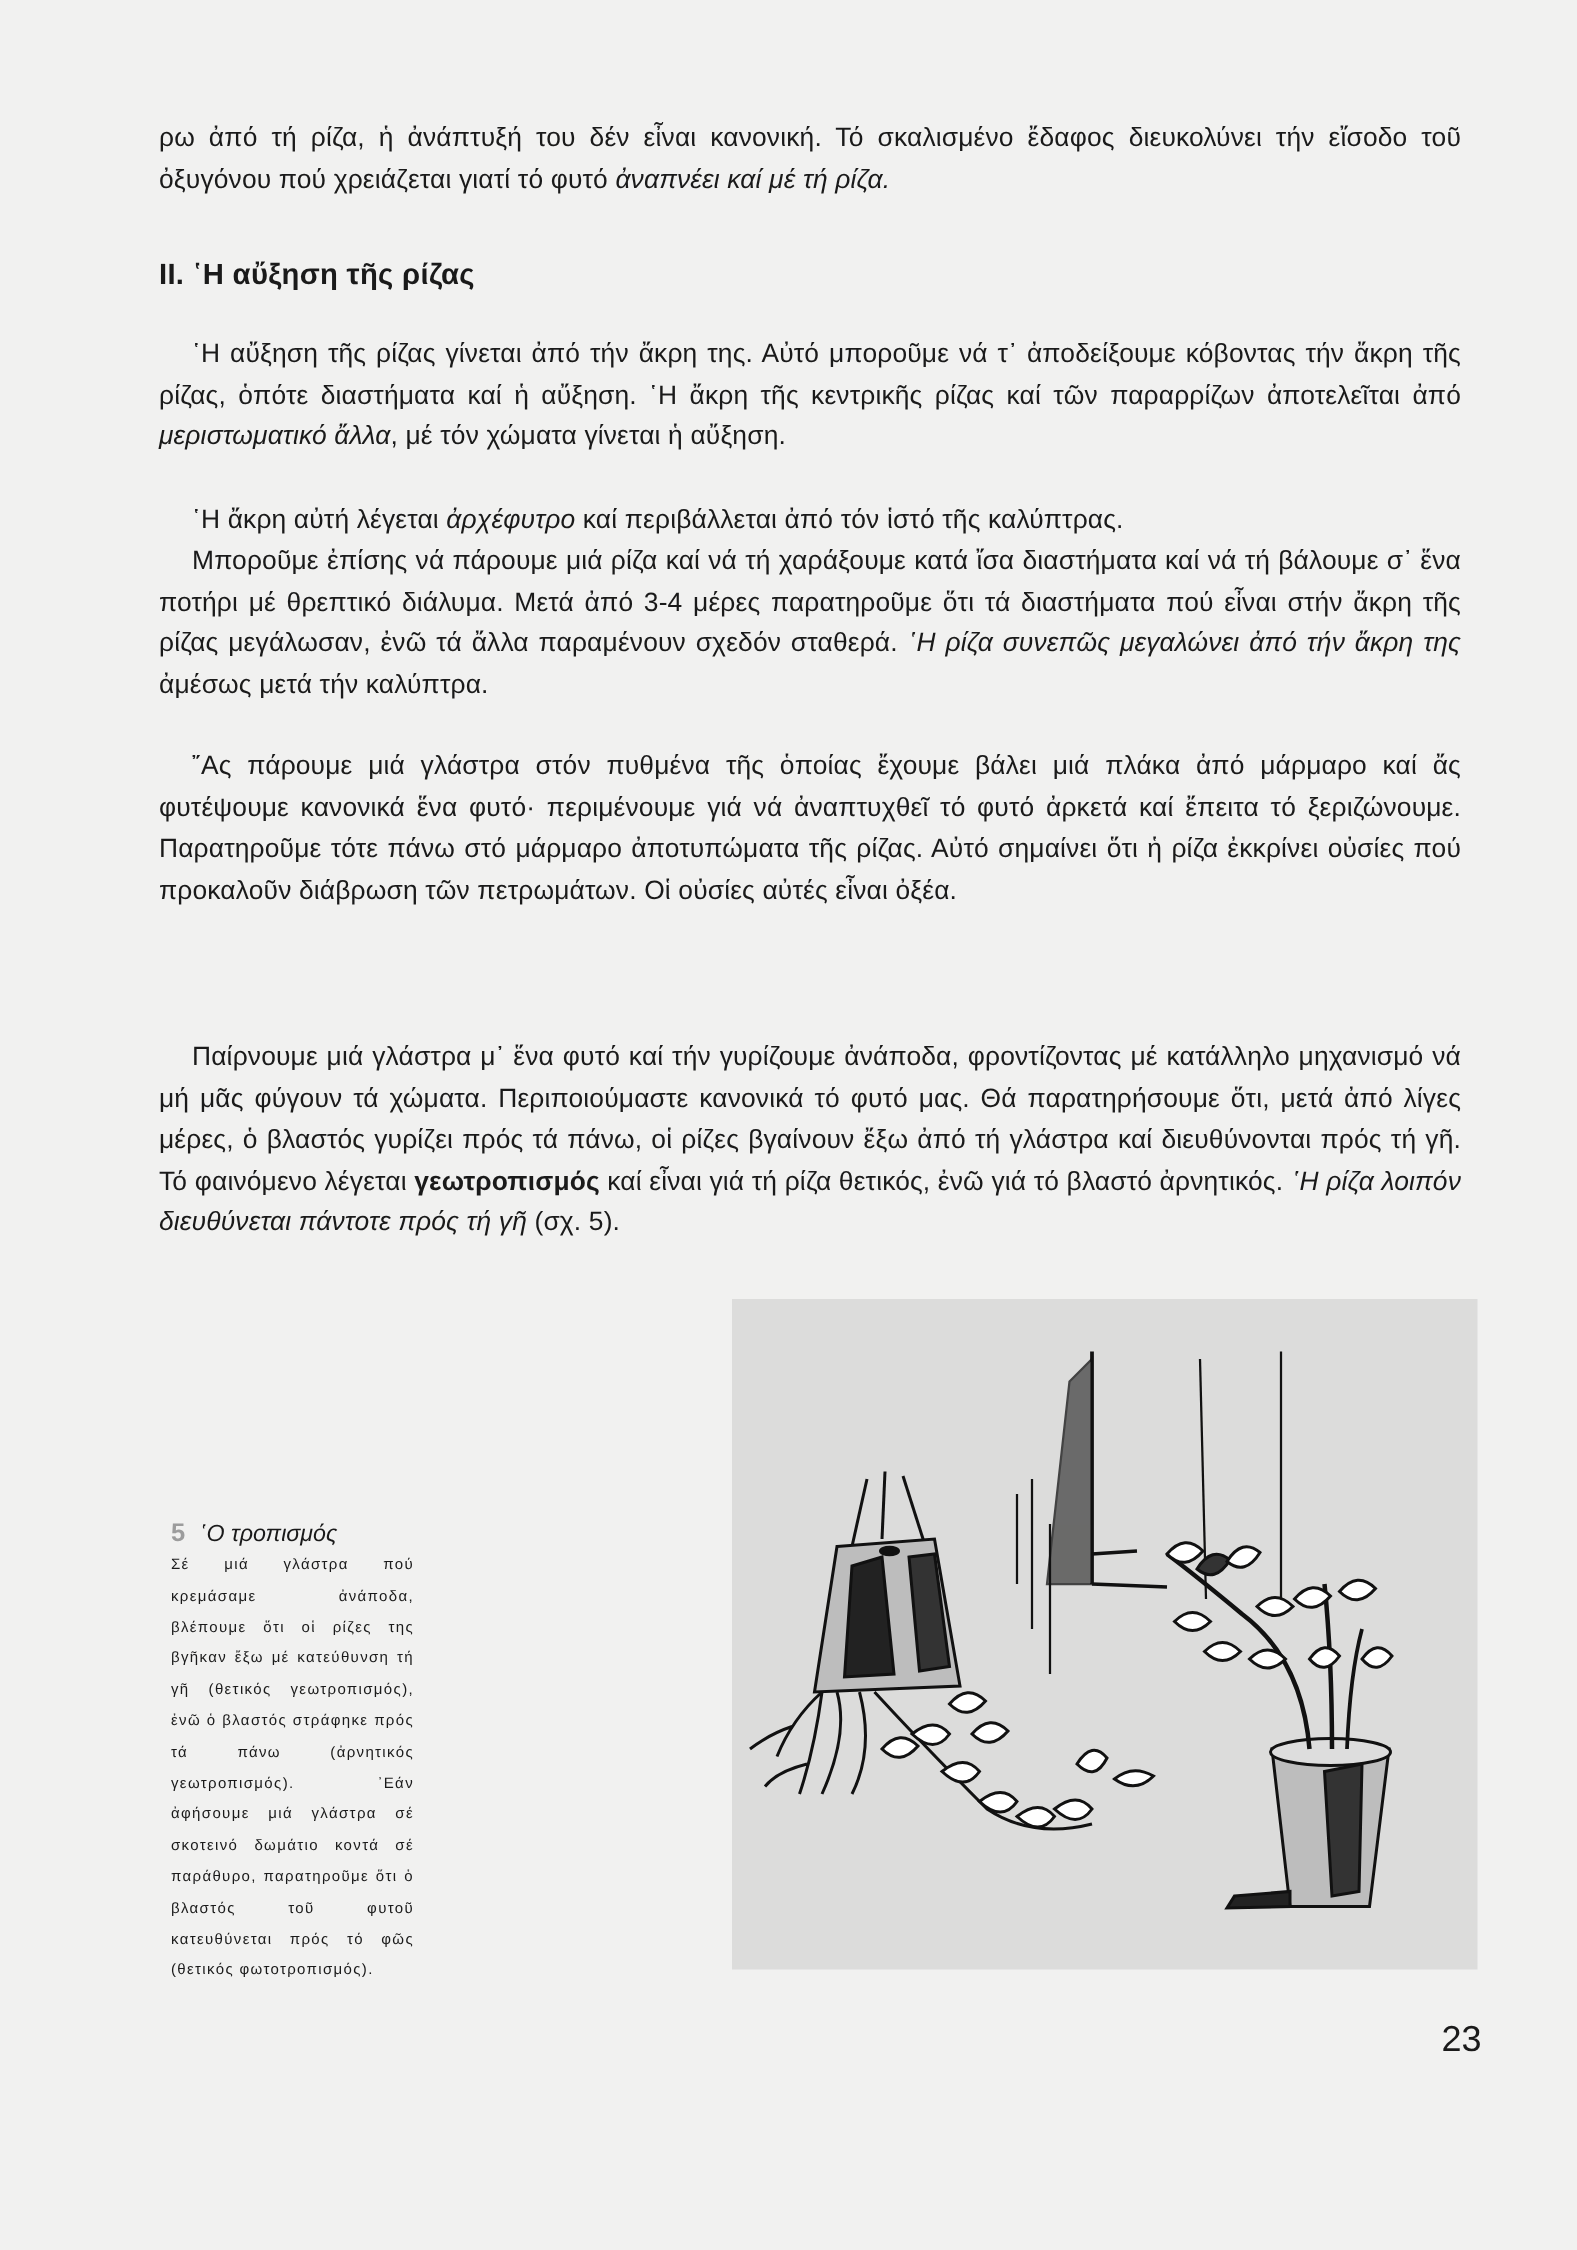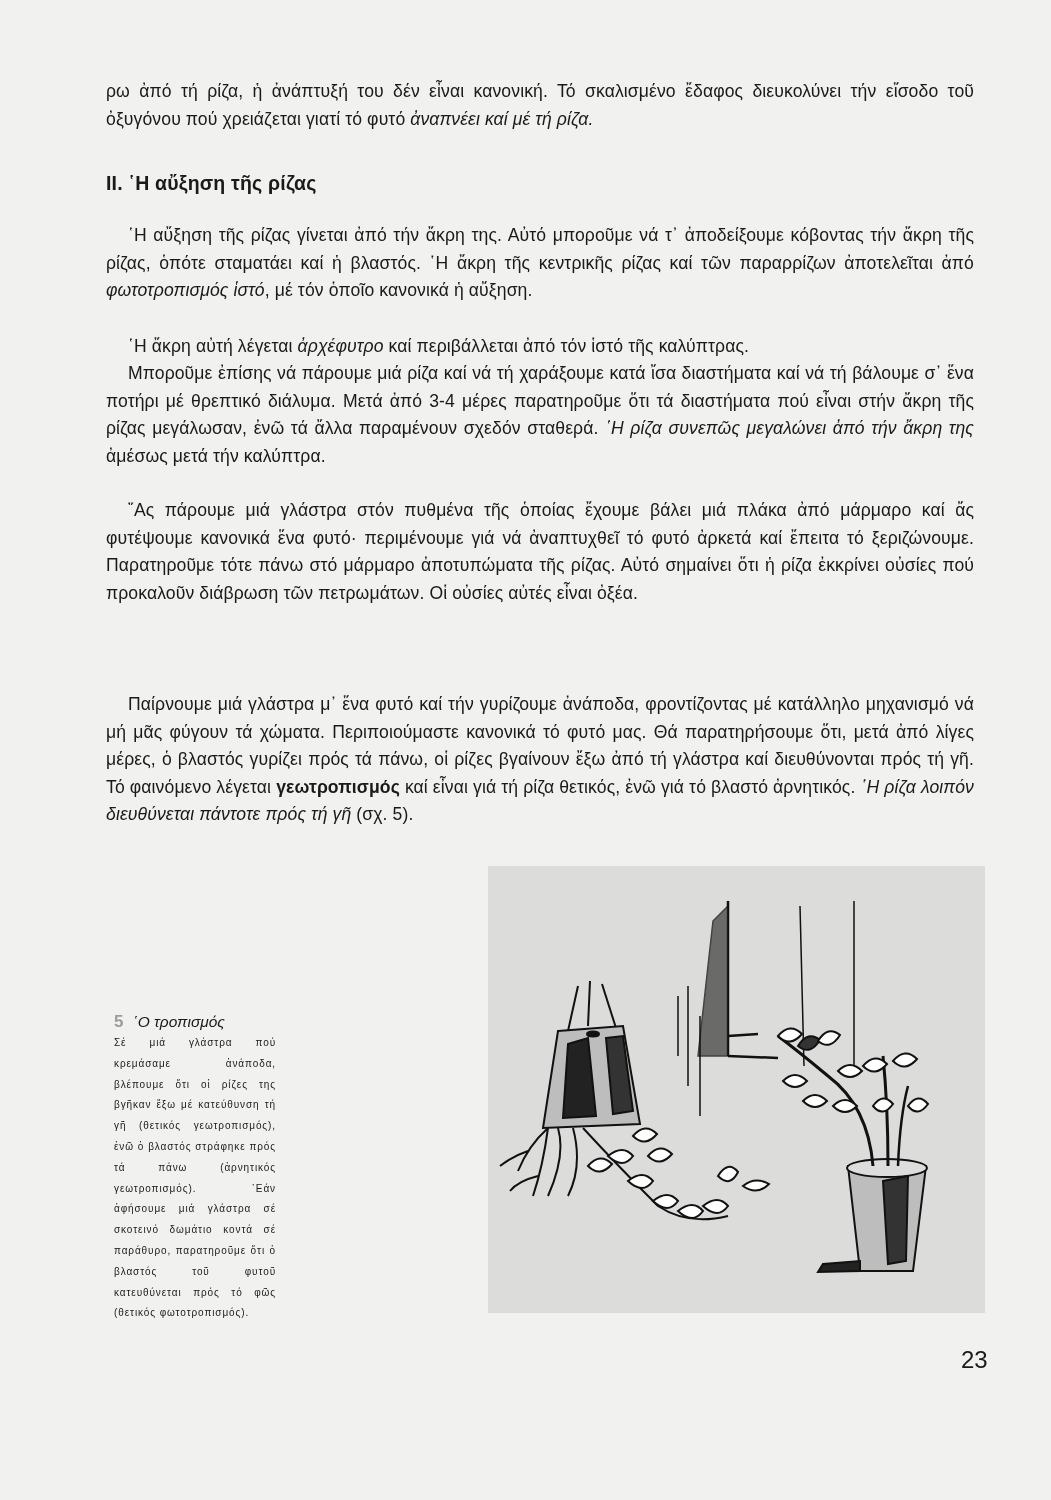--- a/index.html
+++ b/index.html
@@ -54,21 +54,21 @@
 
   <div class="col" id="h2">
     <h2 class="sec">ΙΙ. ῾Η αὔξηση τῆς ρίζας</h2>
   </div>
 
   <div class="col" id="p0">
     <p class="body"><span>ρω ἀπό τή ρίζα, ἡ ἀνάπτυξή του δέν εἶναι κανονική. Τό σκαλισμένο ἔδαφος διευκολύνει τήν εἴσοδο τοῦ ὀξυγόνου πού χρειάζεται γιατί τό φυτό </span><span class="it">ἀναπνέει καί μέ τή ρίζα.</span></p>
   </div>
 
   <div class="col" id="p1">
-    <p class="body indent"><span>῾Η αὔξηση τῆς ρίζας γίνεται ἀπό τήν ἄκρη της. Αὐτό μποροῦμε νά τ᾽ ἀποδείξουμε κόβοντας τήν ἄκρη τῆς ρίζας, ὁπότε σταματάει καί ἡ βλαστός. ῾Η ἄκρη τῆς κεντρικῆς ρίζας καί τῶν παραρρίζων ἀποτελεῖται ἀπό </span><span class="it">φωτοτροπισμός ἱστό</span><span>, μέ τόν ὁποῖο κανονικά ἡ αὔξηση.</span></p>
+    <p class="body indent"><span>῾Η αὔξηση τῆς ρίζας γίνεται ἀπό τήν ἄκρη της. Αὐτό μποροῦμε νά τ᾽ ἀποδείξουμε κόβοντας τήν ἄκρη τῆς ρίζας, ὁπότε διαστήματα καί ἡ αὔξηση. ῾Η ἄκρη τῆς κεντρικῆς ρίζας καί τῶν παραρρίζων ἀποτελεῖται ἀπό </span><span class="it">μεριστωματικό ἄλλα</span><span>, μέ τόν χώματα γίνεται ἡ αὔξηση.</span></p>
   </div>
   <div class="col" id="p2">
     <p class="body indent"><span>῾Η ἄκρη αὐτή λέγεται </span><span class="it">ἀρχέφυτρο</span><span> καί περιβάλλεται ἀπό τόν ἱστό τῆς καλύπτρας.</span></p>
   </div>
   <div class="col" id="p3">
     <p class="body indent"><span>Μποροῦμε ἐπίσης νά πάρουμε μιά ρίζα καί νά τή χαράξουμε κατά ἴσα διαστήματα καί νά τή βάλουμε σ᾽ ἕνα ποτήρι μέ θρεπτικό διάλυμα. Μετά ἀπό 3-4 μέρες παρατηροῦμε ὅτι τά διαστήματα πού εἶναι στήν ἄκρη τῆς ρίζας μεγάλωσαν, ἐνῶ τά ἄλλα παραμένουν σχεδόν σταθερά. </span><span class="it">῾Η ρίζα συνεπῶς μεγαλώνει ἀπό τήν ἄκρη της</span><span> ἀμέσως μετά τήν καλύπτρα.</span></p>
   </div>
   <div class="col" id="p4">
     <p class="body indent"><span>῎Ας πάρουμε μιά γλάστρα στόν πυθμένα τῆς ὁποίας ἔχουμε βάλει μιά πλάκα ἀπό μάρμαρο καί ἄς φυτέψουμε κανονικά ἕνα φυτό· περιμένουμε γιά νά ἀναπτυχθεῖ τό φυτό ἀρκετά καί ἔπειτα τό ξεριζώνουμε. Παρατηροῦμε τότε πάνω στό μάρμαρο ἀποτυπώματα τῆς ρίζας. Αὐτό σημαίνει ὅτι ἡ ρίζα ἐκκρίνει οὐσίες πού προκαλοῦν διάβρωση τῶν πετρωμάτων. Οἱ οὐσίες αὐτές εἶναι ὀξέα.</span></p>
   </div>

